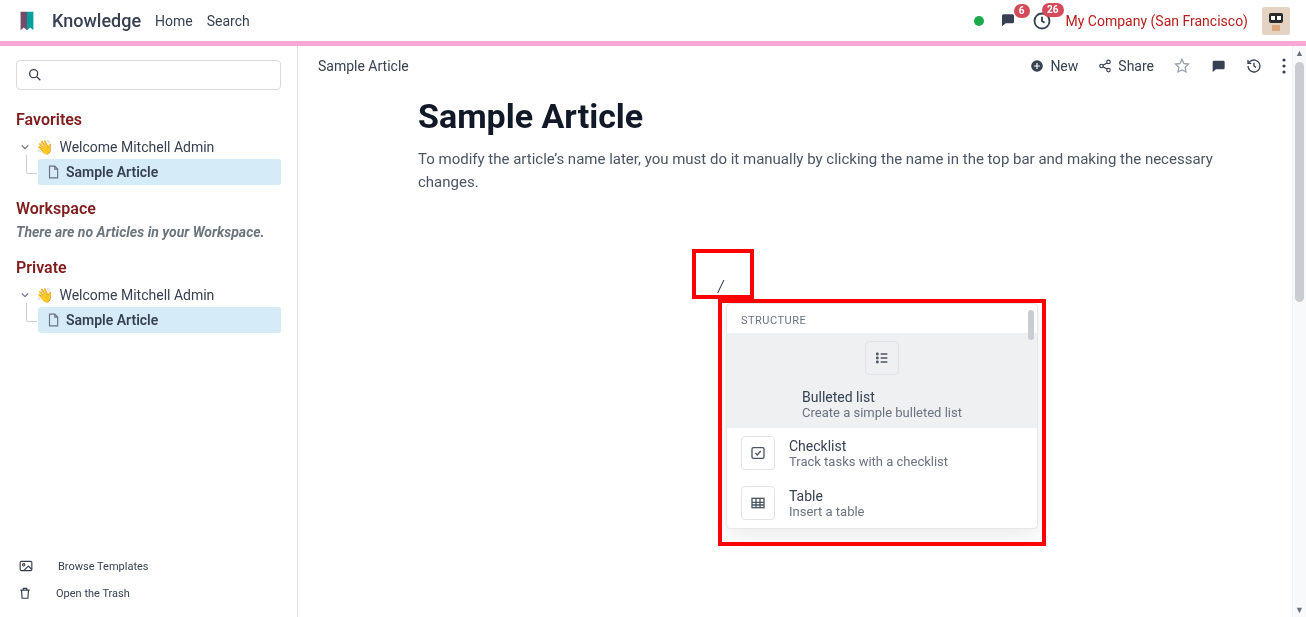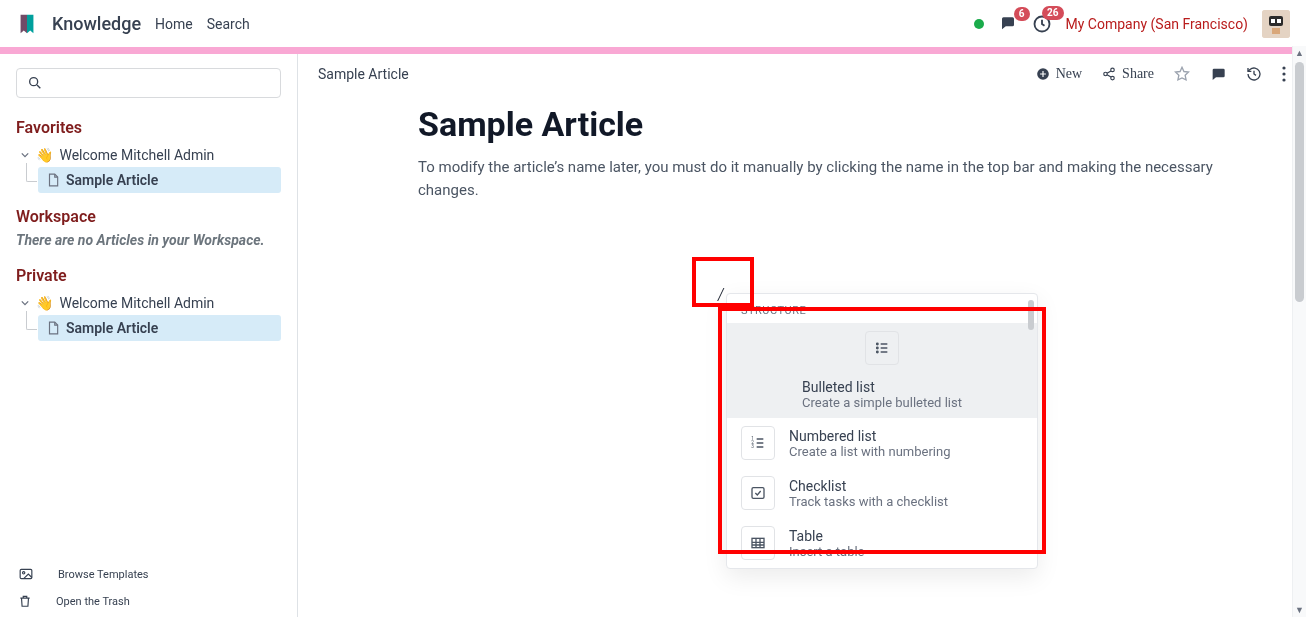--- a/index.html
+++ b/index.html
@@ -1,19 +1,19 @@
 <!DOCTYPE html>
 <html><head>
 <meta charset="utf-8">
 <style>
   * { box-sizing: border-box; margin: 0; padding: 0; }
   body { font-family: -apple-system, BlinkMacSystemFont, "Segoe UI", Roboto, "Helvetica Neue", Arial, sans-serif; font-size: 14px; color: #374151; width: 1306px; height: 617px; overflow: hidden; background: #fff; }
 
   
-  .navbar { height: 54px; display: flex; align-items: center; justify-content: space-between; padding: 0 16px; border-bottom: 7px solid #f9a8d4; }
+  .navbar { height: 46px; display: flex; align-items: center; justify-content: space-between; padding: 0 16px; border-bottom: 5px solid #f9a8d4; }
   .nav-left { display: flex; align-items: center; gap: 14px; }
   .logo { width: 22px; height: 22px; }
   .app-name { font-size: 18px; color: #374151; font-weight: 500; }
   .nav-link { font-size: 14px; color: #374151; cursor: pointer; }
   .nav-right { display: flex; align-items: center; gap: 14px; }
   .status-dot { width: 10px; height: 10px; background: #1aab4b; border-radius: 50%; }
   .nav-icon-wrap { position: relative; color: #374151; cursor: pointer; }
   .badge { position: absolute; top: -8px; right: -12px; background: #d44c59; color: #fff; font-size: 10px; font-weight: 700; border-radius: 10px; padding: 1px 5px; line-height: 1.2; }
   .company { font-size: 14px; color: #b91c1c; }
   .avatar { width: 28px; height: 28px; border-radius: 3px; background: #e9d8c9; display: flex; align-items: center; justify-content: center; overflow: hidden; }
@@ -38,36 +38,36 @@
   .tree-child.active { background: #d6ebf8; }
   .tree-child .file-ico { width: 14px; height: 14px; display: inline-flex; }
   .tree-child .lbl { font-weight: 600; color: #374151; }
   .sidebar-footer { margin-top: auto; padding-top: 8px; }
   .footer-link { display: flex; align-items: center; gap: 24px; padding: 6px 2px; color: #374151; cursor: pointer; font-size: 11px; }
 
   
   .main-toolbar { display: flex; align-items: center; justify-content: space-between; padding: 12px 20px; }
   .breadcrumb { font-size: 14px; color: #374151; }
   .toolbar-actions { display: flex; align-items: center; gap: 20px; color: #6c757d; }
-  .tb-btn { display: flex; align-items: center; gap: 6px; color: #374151; cursor: pointer; font-size: 14px; font-family: Liberation Serif, serif; }
+  .tb-btn { display: flex; align-items: center; gap: 6px; color: #374151; cursor: pointer; font-size: 14px; }
   .tb-ico { color: #6c757d; cursor: pointer; }
 
   
   .article-area { padding: 0 20px 40px 20px; }
   .article-inner { max-width: 820px; margin-left: 100px; }
   .article-title { font-size: 34px; font-weight: 700; color: #111827; margin-bottom: 12px; margin-top: 10px; }
   .article-body { font-size: 15px; color: #4b5563; line-height: 1.55; }
 
   .highlight-box { position: absolute; border: 4px solid #ff0000; pointer-events: none; }
   .hb1 { left: 394px; top: 203px; width: 62px; height: 50px; }
   .hb2 { left: 420px; top: 253px; width: 328px; height: 247px; }
 
   .slash-cell { position: absolute; left: 420px; top: 231px; font-size: 18px; font-style: italic; color: #111827; font-family: Georgia, serif; }
 
-  .popup { position: absolute; left: 428px; top: 239px; width: 312px; background: #fff; border: 1px solid #e5e7eb; border-radius: 4px; box-shadow: 0 8px 24px rgba(0,0,0,0.08); overflow: hidden; }
+  .popup { position: absolute; left: 428px; top: 257px; width: 312px; background: #fff; border: 1px solid #e5e7eb; border-radius: 4px; box-shadow: 0 8px 24px rgba(0,0,0,0.08); overflow: hidden; }
   .popup-header { font-size: 11px; letter-spacing: 0.5px; color: #6b7280; padding: 10px 14px 6px 14px; text-transform: uppercase; }
   .popup-item { display: flex; align-items: center; gap: 14px; padding: 8px 14px; cursor: pointer; }
   .popup-item.sel { background: #eef0f2; flex-direction: column; }
   .popup-item .ico { width: 34px; height: 34px; border: 1px solid #e1e3e6; border-radius: 4px; display: flex; align-items: center; justify-content: center; color: #4b5563; flex-shrink: 0; }
   .popup-item .texts { display: flex; flex-direction: column; }
   .popup-item .t { font-size: 14px; color: #374151; }
   .popup-item .d { font-size: 13px; color: #6b7280; }
   .popup-scroll { position: absolute; right: 3px; top: 6px; width: 6px; height: 30px; background: #c9ccd0; border-radius: 3px; }
 
   .scrollbar-main { position: absolute; right: 0; top: 46px; width: 14px; height: calc(617px - 46px); background: #f8f9fa; border-left: 1px solid #eef0f2; }
@@ -272,36 +272,20 @@
               <circle cx="5" cy="18" r="1.2" fill="#4b5563"></circle>
               <path d="M10 18h10"></path>
             </svg>
           </div>
         <div class="texts">
             <div class="t">Bulleted list</div>
             <div class="d">Create a simple bulleted list</div>
           </div>
       </div>
 
-      <div class="popup-item">
-        <div class="ico">
-            <svg width="16" height="16" viewBox="0 0 24 24" fill="none" stroke="#4b5563" stroke-width="2">
-              <text x="2" y="8" font-size="7" fill="#4b5563" stroke="none">1</text>
-              <path d="M10 6h10"></path>
-              <text x="2" y="14" font-size="7" fill="#4b5563" stroke="none">2</text>
-              <path d="M10 12h10"></path>
-              <text x="2" y="20" font-size="7" fill="#4b5563" stroke="none">3</text>
-              <path d="M10 18h10"></path>
-            </svg>
-          </div>
-        <div class="texts">
-            <div class="t">Numbered list</div>
-            <div class="d">Create a list with numbering</div>
-          </div>
-      </div>
 
       <div class="popup-item">
         <div class="ico">
             <svg width="16" height="16" viewBox="0 0 24 24" fill="none" stroke="#4b5563" stroke-width="2">
               <rect x="3" y="4" width="18" height="16" rx="2"></rect>
               <path d="M8 12l3 3 5-6"></path>
             </svg>
           </div>
         <div class="texts">
             <div class="t">Checklist</div>

